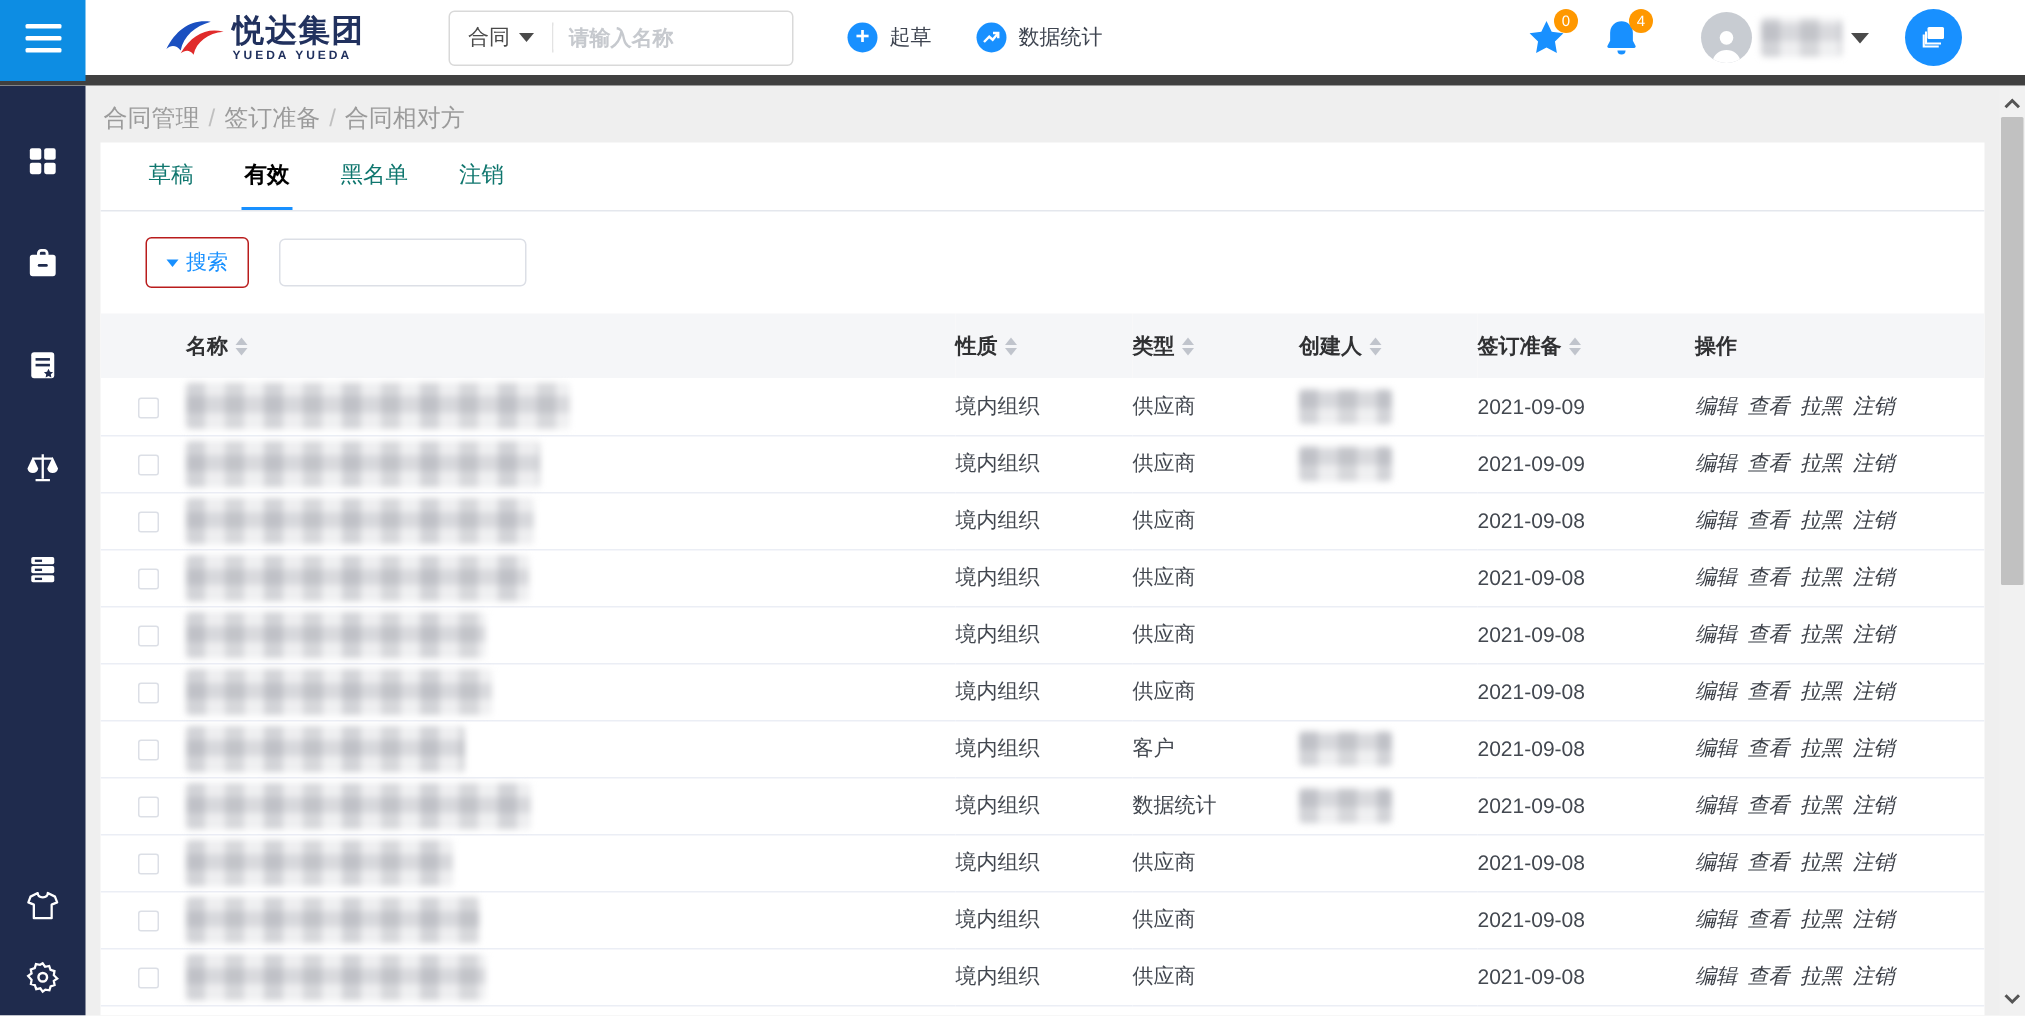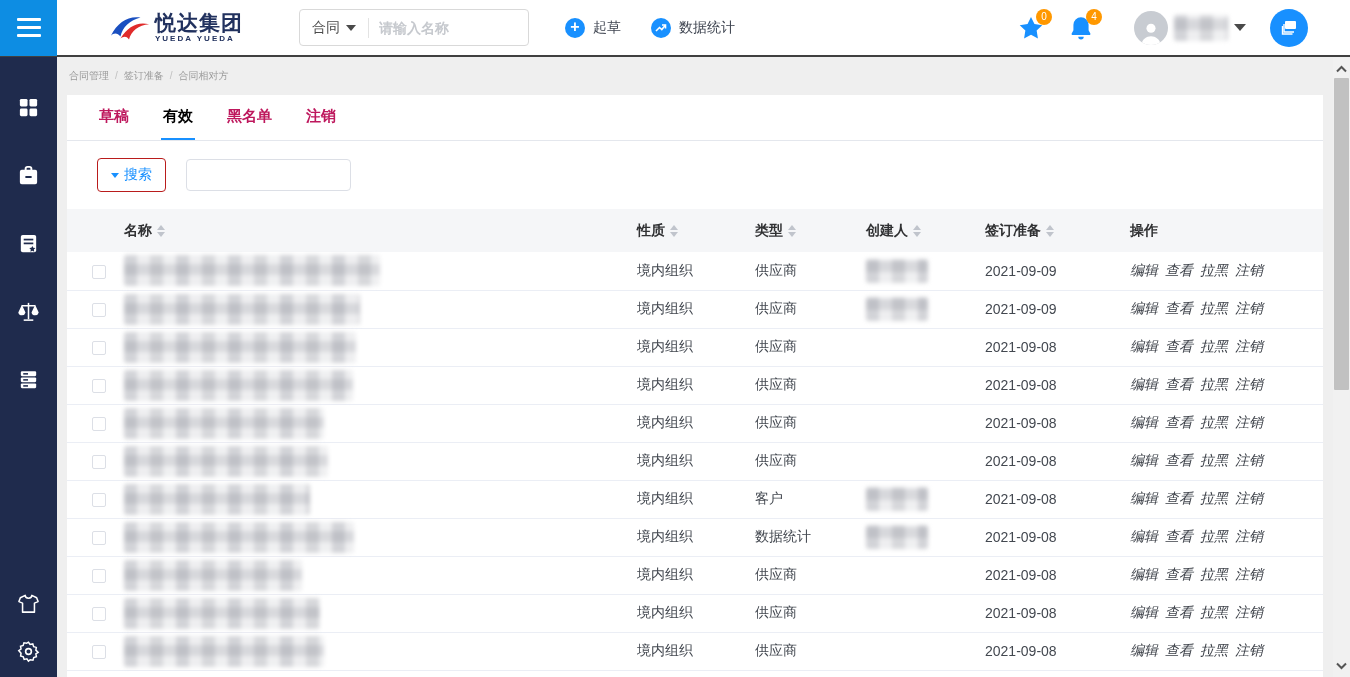--- a/index.html
+++ b/index.html
@@ -1,20 +1,20 @@
 <!DOCTYPE html>
 <html><head>
 <meta charset="utf-8">
 <style>
   * { margin:0; padding:0; box-sizing:border-box; }
   html,body { width:1350px; height:677px; overflow:hidden; }
   body { font-family:"Liberation Sans","DejaVu Sans",sans-serif; font-size:14px; color:#303133; background:#efefef; position:relative; }
 
   
-  .header { position:absolute; top:0; left:0; width:1350px; height:57px; background:#fff; display:flex; align-items:center; z-index:30; border-bottom:2px solid #404040; }
+  .header { position:absolute; top:0; left:0; width:1350px; height:57px; background:#fff; display:flex; align-items:center; z-index:30; border-bottom:7px solid #404040; }
   .hamburger { width:57px; height:57px; background:#0d8de3; display:flex; flex-direction:column; justify-content:center; align-items:center; gap:5px; cursor:pointer; flex:none; }
   .hamburger i { display:block; width:24px; height:3px; background:#fff; border-radius:1px; }
   .logo { display:flex; align-items:center; margin-left:52px; flex:none; }
   .logo svg { width:42px; height:32px; }
   .logo-text { margin-left:4px; line-height:1; }
   .logo-cn { font-size:21px; font-weight:bold; color:#21315e; letter-spacing:1px; }
   .logo-en { font-size:8px; color:#21315e; letter-spacing:2px; margin-top:2px; font-weight:bold; }
   .hsearch { display:flex; align-items:center; margin-left:56px; width:230px; height:37px; border:1px solid #d9d9d9; border-radius:4px; background:#fff; flex:none; }
   .hsearch-cat { display:flex; align-items:center; gap:6px; padding:0 12px; color:#4a4a4a; cursor:pointer; flex:none; }
   .caret-down { width:0; height:0; border-left:5px solid transparent; border-right:5px solid transparent; border-top:6px solid #4a4a4a; }
@@ -41,26 +41,26 @@
 
   
   .sidebar { position:absolute; top:57px; left:0; width:57px; bottom:0; background:#1f2b4d; display:flex; flex-direction:column; align-items:center; padding:38px 0 14px 0; z-index:20; }
   .snav { display:flex; flex-direction:column; gap:44px; align-items:center; }
   .sicon { width:24px; height:24px; cursor:pointer; display:flex; align-items:center; justify-content:center; }
   .sicon svg { width:23px; height:23px; }
   .sbottom { margin-top:auto; display:flex; flex-direction:column; gap:24px; align-items:center; }
 
   
   .content { position:absolute; top:57px; left:57px; right:0; bottom:0; background:#efefef; }
-  .breadcrumb { padding:12px 0 10px 12px; font-size:10px; color:#9b9b9b; }
+  .breadcrumb { padding:12px 0 10px 12px; font-size:16px; color:#9b9b9b; }
   .breadcrumb .sep { margin:0 6px; color:#c0c0c0; }
   .card { position:absolute; top:38px; left:10px; right:27px; bottom:0; background:#fff; overflow:hidden; }
 
   .tabs { display:flex; padding-left:30px; border-bottom:1px solid #e4e7ed; }
-  .tab { padding:12px 2px; margin-right:30px; font-size:15px; color:#be185d; cursor:pointer; border-bottom:2px solid transparent;font-weight:bold; }
+  .tab { padding:12px 2px; margin-right:30px; font-size:15px; color:#0f766e; cursor:pointer; border-bottom:2px solid transparent; }
   .tab.active { color:#000000; font-weight:bold; border-bottom-color:#1890ff; }
 
   .toolbar { display:flex; align-items:center; padding:18px 0 18px 30px; height:68px; }
   .search-btn { display:flex; align-items:center; gap:5px; border:1px solid #b91c1c; color:#1890ff; background:#fff; border-radius:4px; padding:7px 13px; font-size:14px; cursor:pointer; }
   .search-btn .caret { width:0; height:0; border-left:4px solid transparent; border-right:4px solid transparent; border-top:5px solid #1890ff; }
   .toolbar-input { margin-left:20px; width:165px; height:32px; border:1px solid #dcdfe6; border-radius:4px; outline:none; padding:0 10px; font-size:14px; }
 
   table { width:100%; border-collapse:collapse; table-layout:fixed; }
   col.c0{width:57px} col.c1{width:513px} col.c2{width:118px} col.c3{width:111px} col.c4{width:119px} col.c5{width:145px}
   thead th { background:#f5f6f8; height:43px; text-align:left; font-size:14px; color:#303133; font-weight:bold; white-space:nowrap; }

